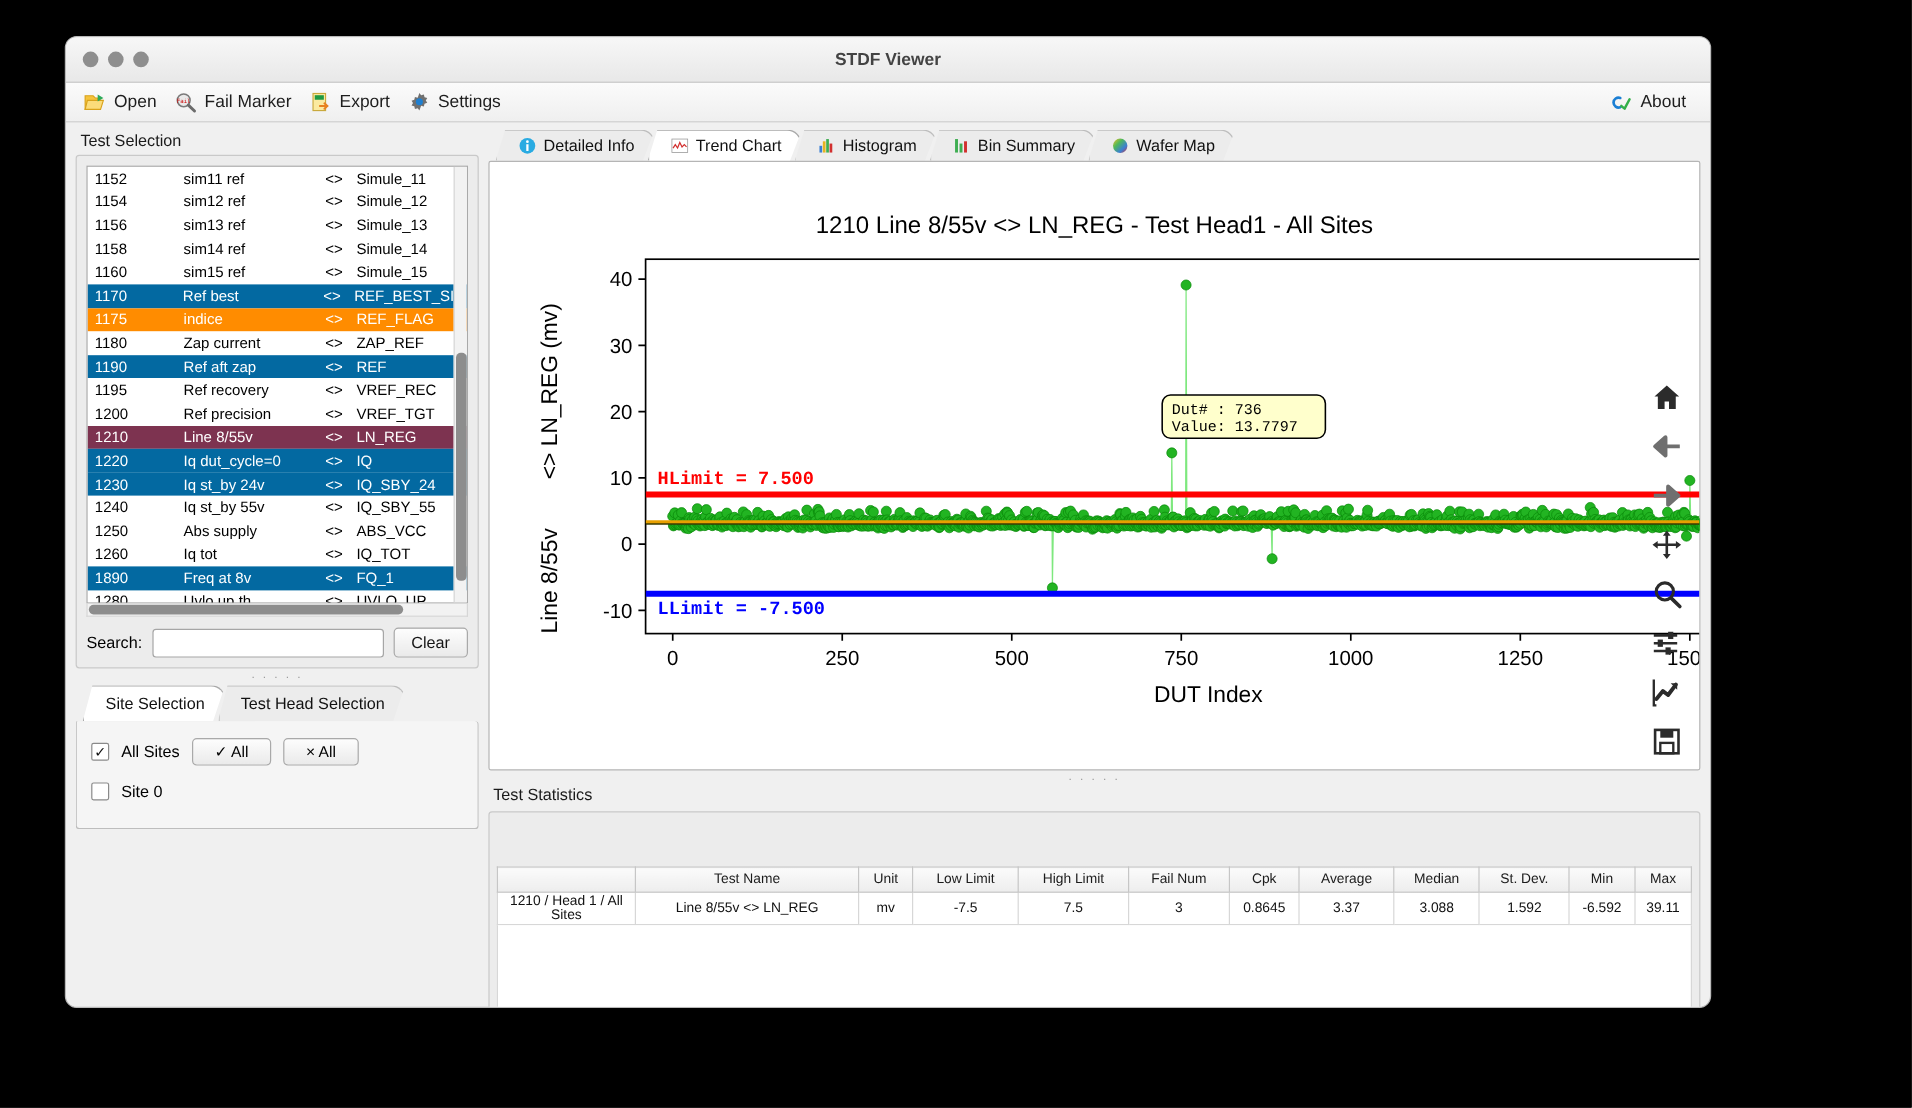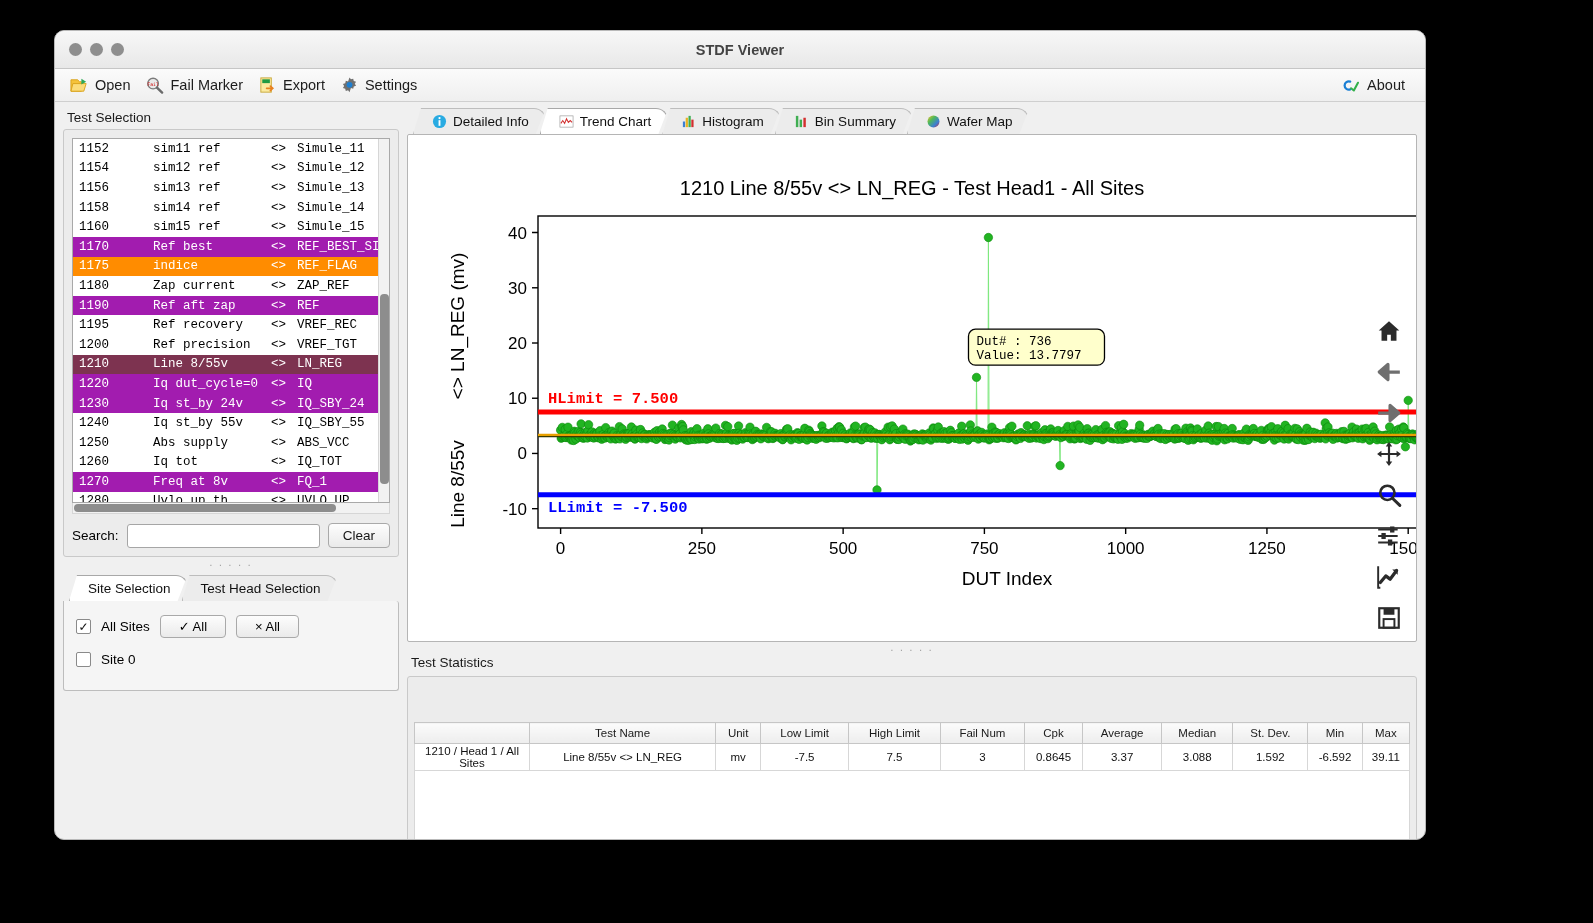--- a/index.html
+++ b/index.html
@@ -61,29 +61,29 @@
     padding: 8px; display: flex; flex-direction: column;
     height: 428px;
   }
   .list-box {
     flex: 1; background: #fff; border: 1px solid #a9a9a9;
     overflow: hidden; position: relative;
   }
   .list-inner { height: 100%; }
   .row {
     display: flex; align-items: center;
-    font-family: Liberation Mono, monospace;
+    font-family: Liberation Sans, sans-serif;
     font-size: 12.5px; height: 19.6px; padding-left: 6px; color: #000;
     white-space: nowrap;
   }
   .row .num { width: 74px; display: inline-block; }
   .row .nm  { width: 118px; display: inline-block; }
   .row .op  { width: 26px; display: inline-block; }
   .row .al  { display: inline-block; }
-  .row.fail { background: #a21caf; color: #fff; }
+  .row.fail { background: #0369a1; color: #fff; }
   .row.flag { background: #ff8c00; color: #fff; }
   .row.sel  { background: #7d3350; color: #fff; }
 
   .vscroll {
     position: absolute; right: 0; top: 0; width: 11px; height: 100%;
     background: #f2f2f2; border-left: 1px solid #d6d6d6;
   }
   .vthumb { position: absolute; left: 1px; width: 9px; top: 155px; height: 190px; background: #8d8d8d; border-radius: 4px; }
   .hscroll {
     height: 11px; background: #f2f2f2; border: 1px solid #d6d6d6; border-top: none;
@@ -99,21 +99,21 @@
   }
   .btn {
     background: linear-gradient(#fdfdfd,#eaeaea); border: 1px solid #a9a9a9;
     border-radius: 4px; font-size: 13.5px; padding: 4px 14px; color: #151515;
     cursor: default;
   }
 
   .grip { text-align: center; color: #9a9a9a; font-size: 10px; letter-spacing: 2px; line-height: 12px; height: 14px; }
 
   
-  .tabstrip { display: flex; align-items: flex-end; height: 30px; padding-left: 6px; }
+  .tabstrip { display: flex; height: 30px; padding-left: 6px; }
   .tab {
     position: relative; display: flex; align-items: center; gap: 6px;
     font-size: 13.5px; padding: 5px 16px 5px 14px; color: #111;
     background: #ececec; border: 1px solid #bdbdbd; border-bottom: none;
     border-radius: 2px 12px 0 0; margin-right: -6px;
     transform: skewX(0deg); cursor: default;
     clip-path: polygon(8px 0, 100% 0, calc(100% - 10px) 100%, 0 100%);
     padding-left: 18px;
   }
   .tab.active { background: #fff; z-index: 3; border-color: #a8a8a8; }
@@ -320,21 +320,21 @@
                   <span class="op">&lt;&gt;</span>
                   <span class="al">ABS_VCC</span>
                 </div>
                 <div class="row">
                   <span class="num">1260</span>
                   <span class="nm">Iq tot</span>
                   <span class="op">&lt;&gt;</span>
                   <span class="al">IQ_TOT</span>
                 </div>
                 <div class="row fail">
-                  <span class="num">1270</span>
+                  <span class="num">1890</span>
                   <span class="nm">Freq at 8v</span>
                   <span class="op">&lt;&gt;</span>
                   <span class="al">FQ_1</span>
                 </div>
                 <div class="row">
                   <span class="num">1280</span>
                   <span class="nm">Uvlo up th</span>
                   <span class="op">&lt;&gt;</span>
                   <span class="al">UVLO_UP</span>
                 </div>

